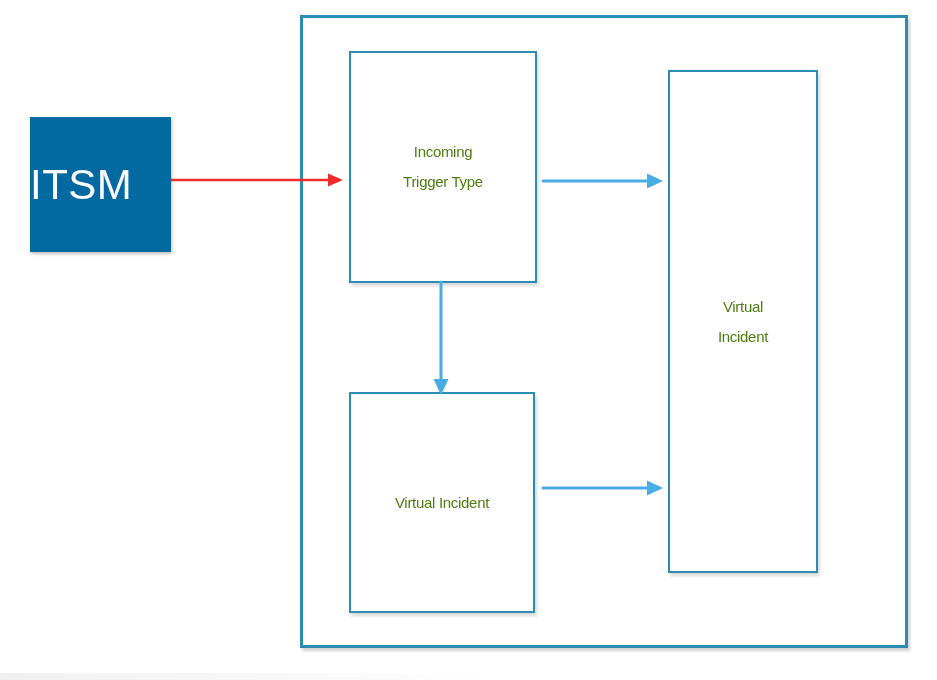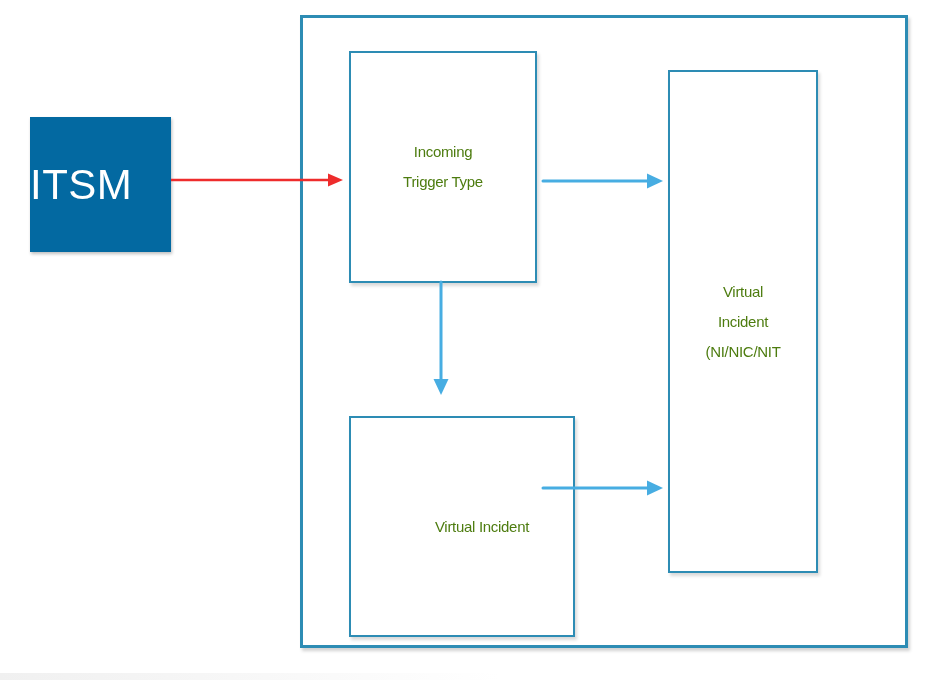--- a/index.html
+++ b/index.html
@@ -60,21 +60,21 @@
   }
   .box .box-label {
     color: #4d7c0f;
     font-size: 15px;
     line-height: 30px;
     letter-spacing: -0.3px;
   }
   .box .line { display: block; }
 
   .box-incoming { left: 349px; top: 51px;  width: 184px; height: 228px; }
-  .box-virtual  { left: 349px; top: 416px; width: 182px; height: 217px; padding-left: 40px; }
+  .box-virtual  { left: 349px; top: 392px; width: 182px; height: 217px; }
   .box-trigger  { left: 668px; top: 70px;  width: 146px; height: 499px; }
 
   
   .arrows-layer {
     position: absolute;
     left: 0;
     top: 0;
     width: 937px;
     height: 680px;
     pointer-events: none;
@@ -111,21 +111,20 @@
   <div class="box box-virtual">
     <div class="box-label">
       <span class="line">Virtual Incident</span>
     </div>
   </div>
 
   <div class="box box-trigger">
     <div class="box-label">
       <span class="line">Virtual</span>
       <span class="line">Incident</span>
-      <span class="line">(NI/NIC/NIT</span>
     </div>
   </div>
 
   <svg class="arrows-layer" viewBox="0 0 937 680" xmlns="http://www.w3.org/2000/svg">
 
     <g>
       <line x1="171" y1="180" x2="330" y2="180" stroke="#ee2c2c" stroke-width="2.5"></line>
       <polygon points="343,180 328,173.5 328,186.5" fill="#ee2c2c"></polygon>
     </g>
 

